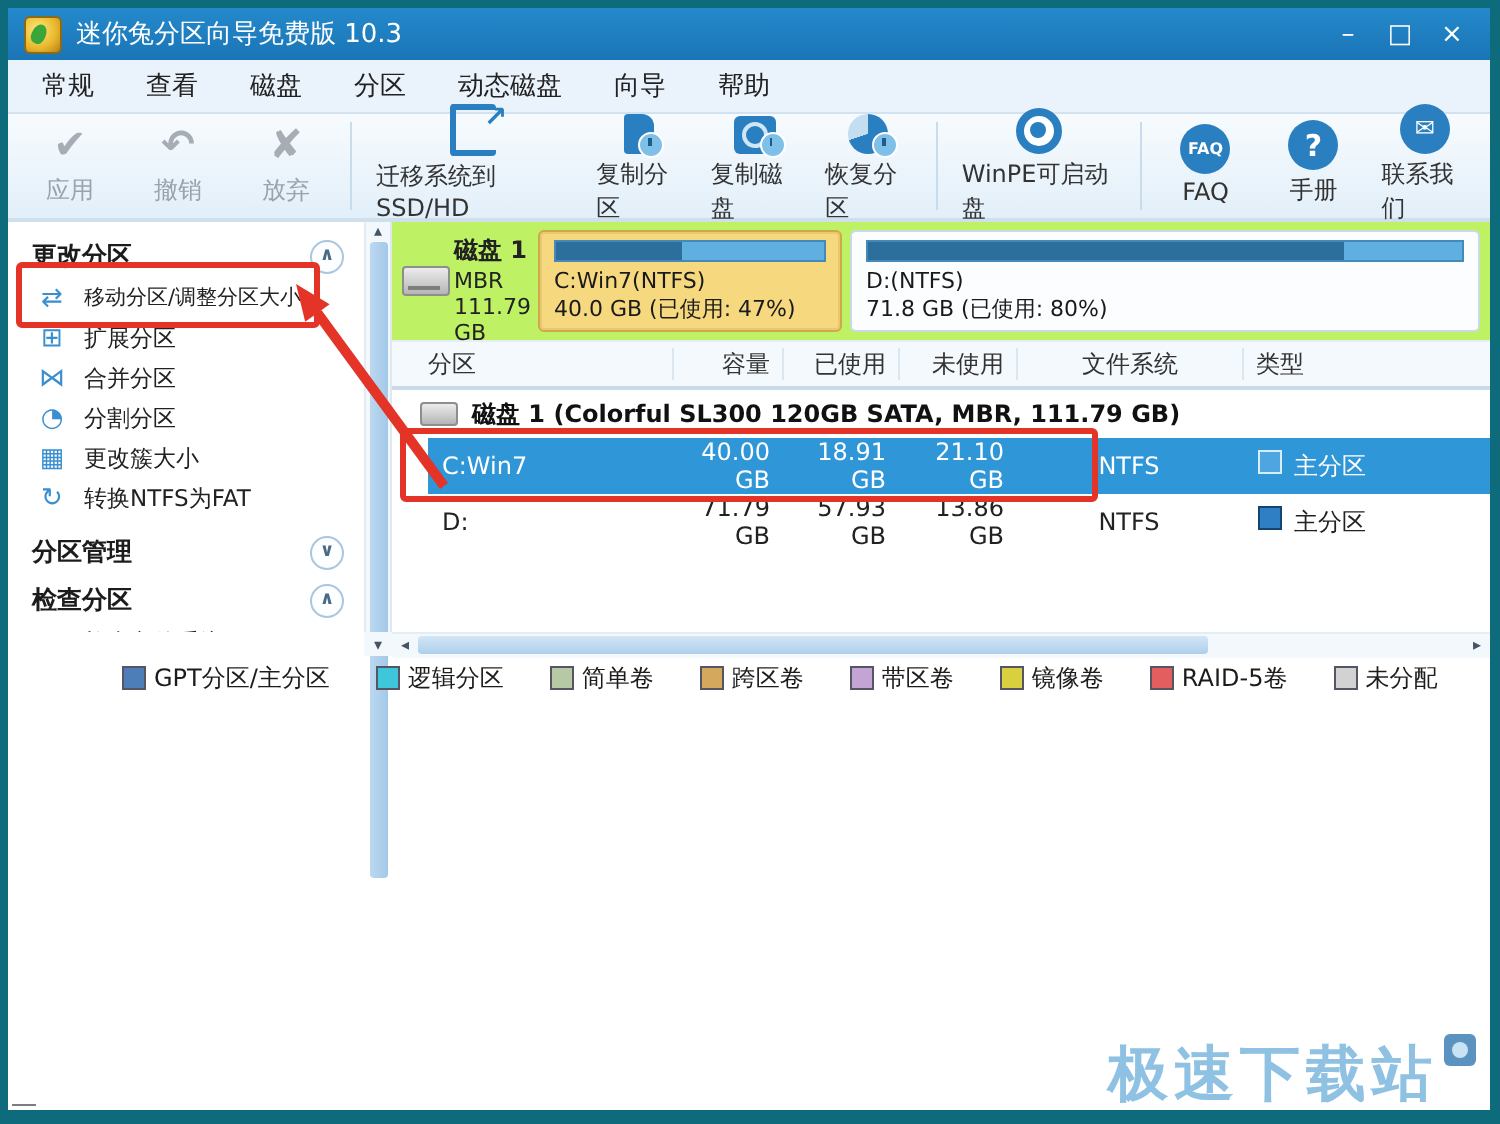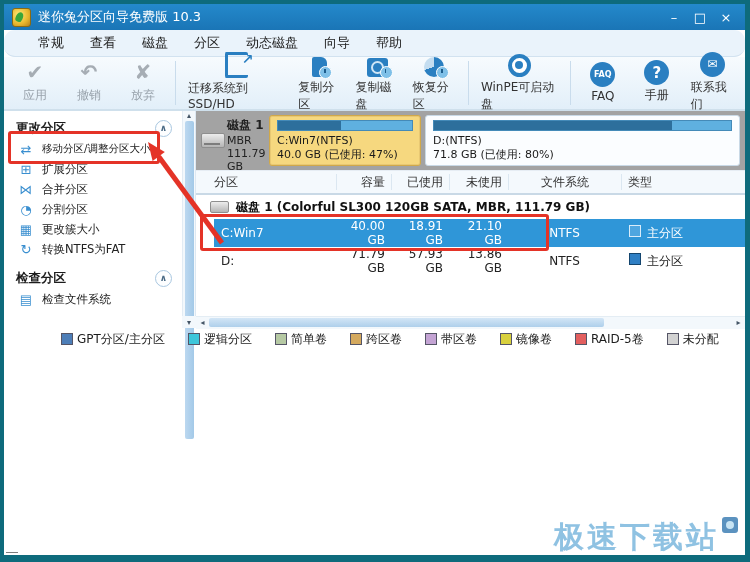--- a/index.html
+++ b/index.html
@@ -5,21 +5,21 @@
   html,body{margin:0;padding:0;}
   body{width:750px;height:562px;position:relative;font-family:"DejaVu Sans","Liberation Sans",sans-serif;background:#0d6b7d;overflow:hidden;}
   .window{position:absolute;inset:0;box-sizing:border-box;border:4px solid #0e6b7c;border-right-width:5px;border-bottom-width:7px;background:#fff;display:flex;flex-direction:column;}
   
   .titlebar{height:26px;flex:0 0 26px;background:linear-gradient(#2489cb,#1a75b6);display:flex;align-items:center;padding:0 8px;color:#fff;font-size:13px;gap:7px;}
   .app-icon{width:17px;height:17px;border-radius:3px;background:radial-gradient(circle at 35% 35%,#ffe97a,#e8b62c 60%,#b5801a);border:1px solid #8a6a12;position:relative;flex:0 0 17px;}
   .app-icon:after{content:"";position:absolute;left:3px;top:3px;width:7px;height:10px;background:#3aa63a;border-radius:50% 50% 40% 40%;transform:rotate(25deg);}
   .win-controls{margin-left:auto;display:flex;gap:4px;}
   .win-btn{width:22px;height:18px;display:flex;align-items:center;justify-content:center;font-size:13px;color:#fff;}
   
-  .menubar{height:26px;flex:0 0 26px;background:#eaf3fb;border-bottom:1px solid #d2e2f0;display:flex;align-items:center;padding:0 21px;font-size:13px;color:#222;border-radius:11px;}
+  .menubar{height:26px;flex:0 0 26px;background:#eaf3fb;border-bottom:1px solid #d2e2f0;display:flex;align-items:center;padding:0 4px;font-size:13px;color:#222;}
   .menu-item{padding:0 13px;height:100%;display:flex;align-items:center;}
   
   .toolbar{height:52px;flex:0 0 52px;background:linear-gradient(#f7fbfe,#e2eff9);border-bottom:2px solid #cfe0ec;display:flex;align-items:center;padding:0 4px;}
   .tool-btn{display:flex;flex-direction:column;align-items:center;justify-content:center;gap:2px;font-size:12px;color:#333;padding:2px 7px;min-width:40px;}
   .tool-btn.disabled{color:#99a3ac;}
   .tg{font-size:20px;line-height:21px;height:23px;}
   .tg.gray{color:#a6adb4;font-weight:bold;}
   .tb-sep{width:1px;height:44px;background:#c9dcec;margin:0 5px;flex:0 0 1px;}
   .spacer{flex:1;}
   .ticon{height:23px;display:flex;align-items:flex-end;justify-content:center;position:relative;}
@@ -44,21 +44,21 @@
   .side-item{height:20px;display:flex;align-items:center;gap:8px;padding-left:14px;color:#222;}
   .side-icon{width:16px;text-align:center;color:#3a8fd0;font-size:13px;flex:0 0 16px;}
   .sec-gap{height:6px;}
   
   .vscroll{width:14px;flex:0 0 14px;background:#f3f8fc;border-left:1px solid #e3ecf4;border-right:1px solid #dde8f2;display:flex;flex-direction:column;align-items:center;box-sizing:border-box;}
   .v-arrow{height:13px;font-size:8px;color:#456;display:flex;align-items:center;}
   .v-thumb{width:9px;flex:0 0 318px;background:linear-gradient(90deg,#bcd8f0,#a3c9e8);border-radius:2px;margin:1px 0;}
   .v-track{flex:1;}
   
   .main{flex:1;display:flex;flex-direction:column;background:#fff;min-width:0;}
-  .diskmap{height:60px;flex:0 0 60px;display:flex;align-items:stretch;gap:4px;padding:4px 5px;box-sizing:border-box;border-bottom:1px solid #e6edf4;background:#a3a3a3;}
+  .diskmap{height:60px;flex:0 0 60px;display:flex;align-items:stretch;gap:4px;padding:4px 5px;box-sizing:border-box;border-bottom:1px solid #e6edf4;background:#bef264;}
   .disk-info{width:64px;flex:0 0 64px;position:relative;font-size:11px;color:#222;padding-top:2px;}
   .disk-info .l1{font-weight:bold;font-size:12px;margin-left:26px;}
   .disk-info .l2,.disk-info .l3{margin-left:26px;line-height:13px;}
   .disk-icon{position:absolute;left:0;top:18px;width:22px;height:13px;background:linear-gradient(#ececec,#b5b5b5);border:1px solid #8e8e8e;border-radius:2px;}
   .disk-icon:after{content:"";position:absolute;left:2px;bottom:2px;width:16px;height:2px;background:#7d7d7d;}
   .part{border-radius:3px;padding:4px 7px 2px;font-size:11px;line-height:14px;color:#1a1a1a;box-sizing:border-box;}
   .part .bar{height:9px;background:#5fb0e0;position:relative;margin-bottom:3px;border:1px solid rgba(20,70,110,.35);}
   .part .bar .used{position:absolute;left:0;top:0;bottom:0;background:#2d6f9c;}
   .part.sel{width:152px;flex:0 0 152px;background:#f6d87f;border:1px solid #d0a84a;box-shadow:0 0 0 1px #e8c873 inset;}
   .part.norm{flex:1;background:#fbfdff;border:1px solid #c9d9e6;}
@@ -231,20 +231,24 @@
       </div>
       <div class="side-item">
         <span class="side-icon">▦</span>
         <span>更改簇大小</span>
       </div>
       <div class="side-item">
         <span class="side-icon">↻</span>
         <span>转换NTFS为FAT</span>
       </div>
       <div class="sec-gap"></div>
+      <div class="sec-head">
+        <span>分区管理</span>
+        <span class="chev">∨</span>
+      </div>
       <div class="sec-gap" style="height:2px;"></div>
       <div class="sec-head">
         <span>检查分区</span>
         <span class="chev">∧</span>
       </div>
       <div class="side-item">
         <span class="side-icon">▤</span>
         <span>检查文件系统</span>
       </div>
 

